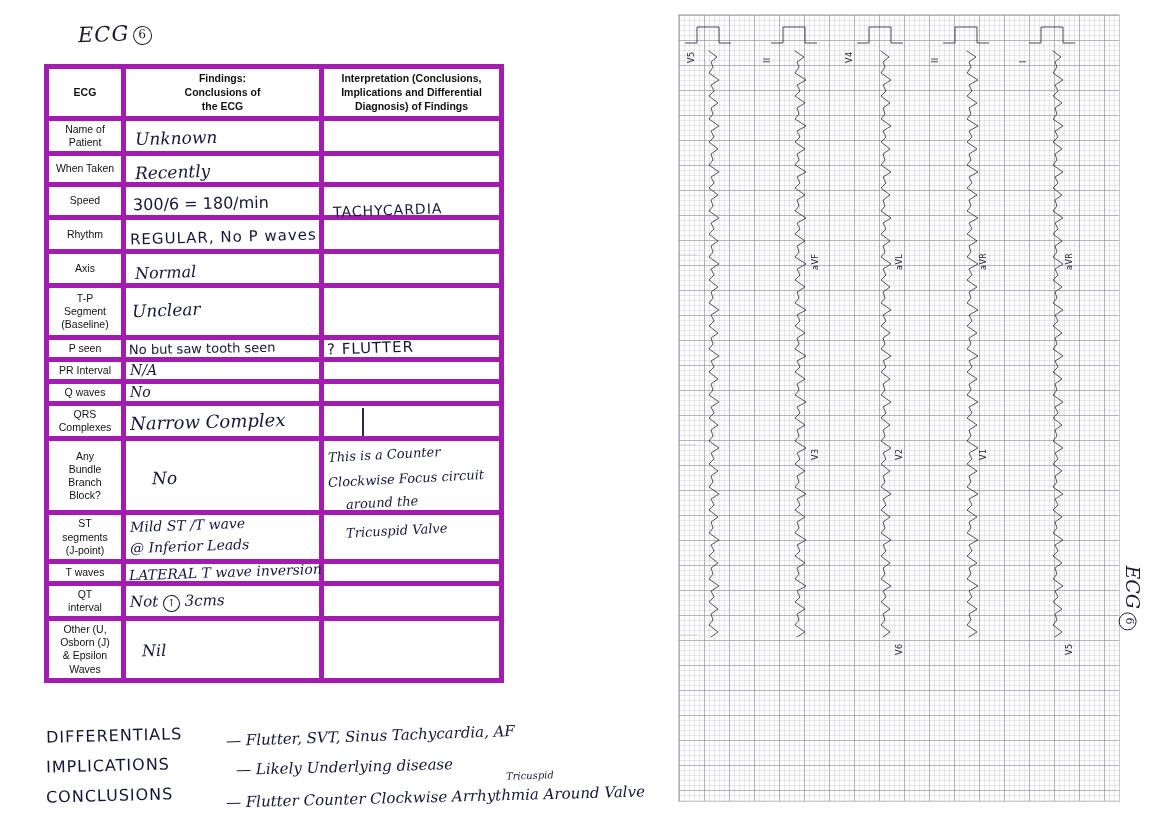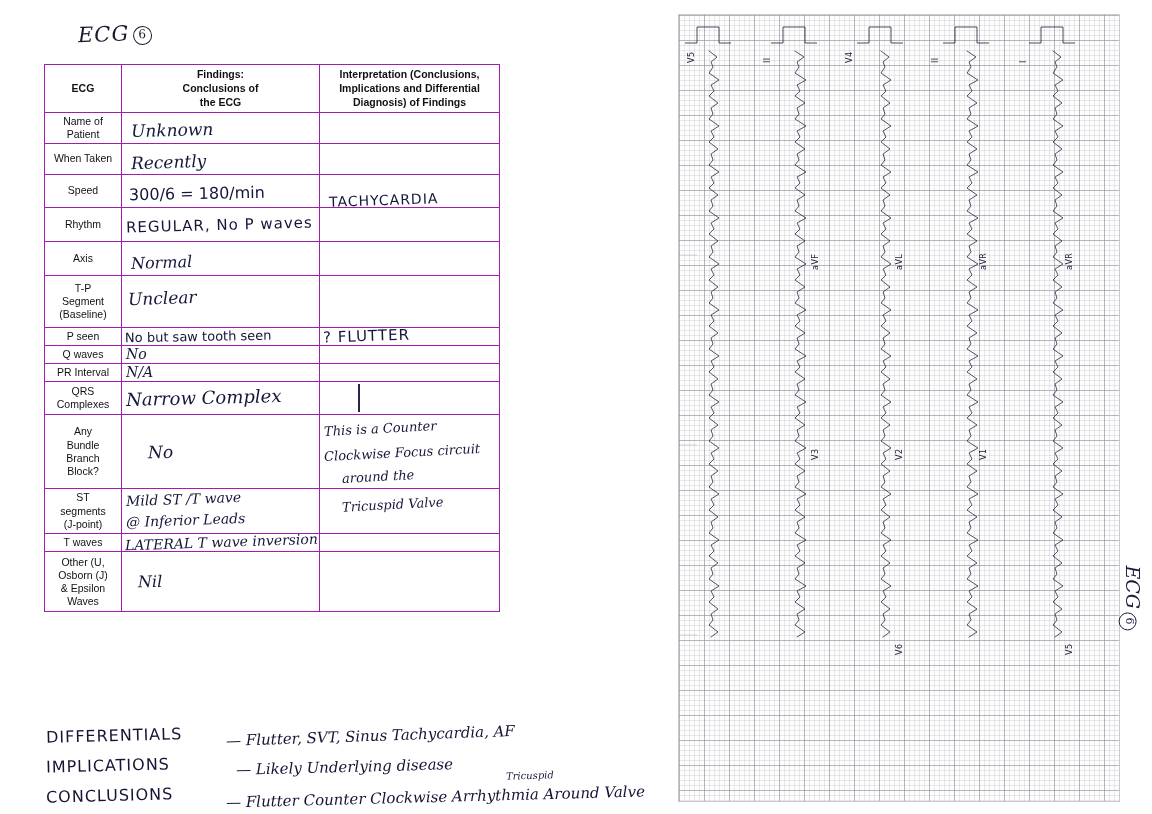--- a/index.html
+++ b/index.html
@@ -55,21 +55,21 @@
 
   table.ecg-table {
     position: absolute;
     left: 44px;
     top: 64px;
     width: 455px;
     border-collapse: collapse;
     table-layout: fixed;
   }
   table.ecg-table td, table.ecg-table th {
-    border: 1px solid #a21caf;
+    border: 5px solid #a21caf;
     vertical-align: middle;
     padding: 2px 3px;
   }
   .col-a { width: 77px; }
   .col-b { width: 198px; }
   .col-c { width: 180px; }
 
   .hdr {
     text-align: center;
     font-size: 10.5px;
@@ -289,31 +289,31 @@
           <td class="rowlabel">P seen</td>
           <td class="cell">
             <span class="hw-b" style="font-size:13px;position:absolute;left:3px;top:1px;transform:rotate(-1deg)">No but saw tooth seen</span>
           </td>
           <td class="cell">
             <span class="hw-b" style="font-size:15px;position:absolute;left:3px;top:-1px;transform:rotate(-2deg);letter-spacing:1px">? FLUTTER</span>
           </td>
         </tr>
 
         <tr style="height:17px">
+          <td class="rowlabel">PR Interval</td>
+          <td class="cell">
+            <span class="hw" style="font-size:14px;position:absolute;left:4px;top:0px">N/A</span>
+          </td>
+          <td class="cell"></td>
+        </tr>
+
+        <tr style="height:17px">
           <td class="rowlabel">Q waves</td>
           <td class="cell">
             <span class="hw" style="font-size:14px;position:absolute;left:4px;top:0px">No</span>
-          </td>
-          <td class="cell"></td>
-        </tr>
-
-        <tr style="height:17px">
-          <td class="rowlabel">PR Interval</td>
-          <td class="cell">
-            <span class="hw" style="font-size:14px;position:absolute;left:4px;top:0px">N/A</span>
           </td>
           <td class="cell"></td>
         </tr>
 
         <tr style="height:33px">
           <td class="rowlabel">QRS<br>Complexes</td>
           <td class="cell">
             <span class="hw" style="font-size:18px;position:absolute;left:4px;top:5px;transform:rotate(-1.5deg)">Narrow Complex</span>
           </td>
           <td class="cell">
@@ -345,20 +345,27 @@
         </tr>
 
         <tr style="height:18px">
           <td class="rowlabel">T waves</td>
           <td class="cell">
             <span class="hw" style="font-size:14px;position:absolute;left:3px;top:0px;transform:rotate(-2deg)">LATERAL T wave inversion</span>
           </td>
           <td class="cell"></td>
         </tr>
 
+        <tr style="height:33px">
+          <td class="rowlabel">QT<br>interval</td>
+          <td class="cell">
+            <span class="hw" style="font-size:15px;position:absolute;left:4px;top:6px;transform:rotate(-1deg)">Not <span class="circled-num">↑</span> 3cms</span>
+          </td>
+          <td class="cell"></td>
+        </tr>
 
         <tr style="height:60px">
           <td class="rowlabel">Other (U,<br>Osborn (J)<br>&amp; Epsilon<br>Waves</td>
           <td class="cell">
             <span class="hw" style="font-size:16px;position:absolute;left:16px;top:20px;transform:rotate(-1deg)">Nil</span>
           </td>
           <td class="cell"></td>
         </tr>
       </tbody>
     </table>

